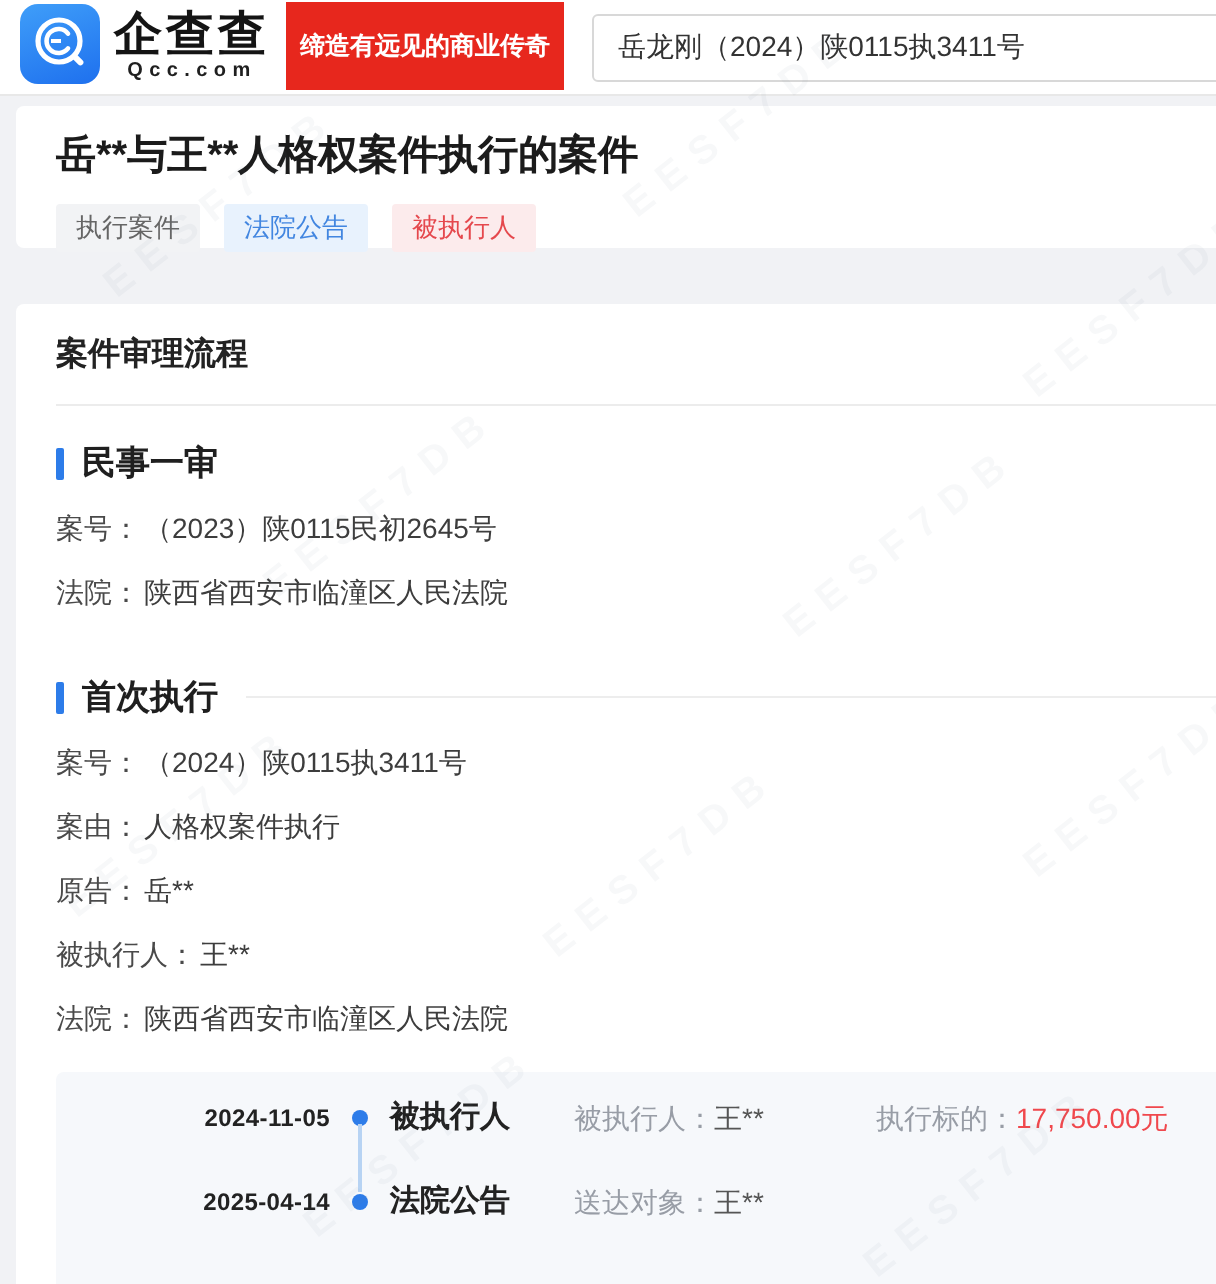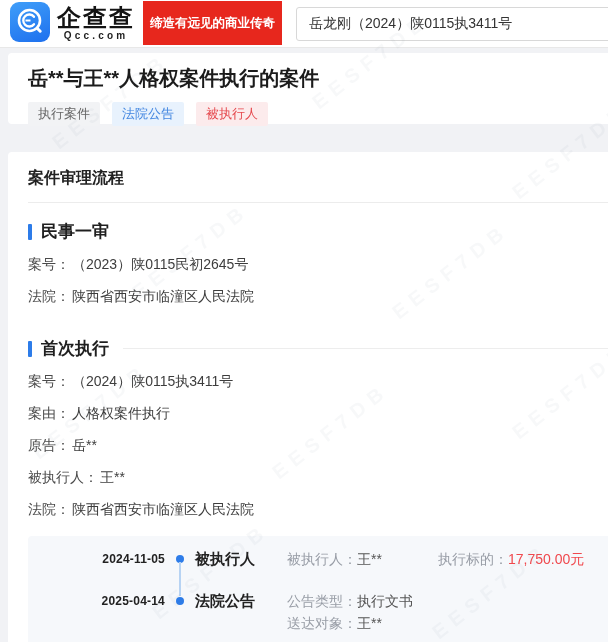--- a/index.html
+++ b/index.html
@@ -163,23 +163,20 @@
       </div>
 
       <div class="tl-row">
         <div class="tl-date">2025-04-14</div>
         <div class="tl-dotcell">
           <div class="tl-dot"></div>
         </div>
         <div class="tl-stage">法院公告</div>
         <div class="tl-details">
           <div class="tl-detail block">
-            <span class="lbl">公告类型：</span><span class="val">执行文书</span>
-          </div>
-          <div class="tl-detail block">
             <span class="lbl">送达对象：</span><span class="val">王**</span>
           </div>
         </div>
       </div>
     </div>
   </div>
 
   <div class="wm-layer">
     <span class="wm" style="left:40px;top:90px">EESF7DB</span>
     <span class="wm" style="left:300px;top:50px">EESF7DB</span>

